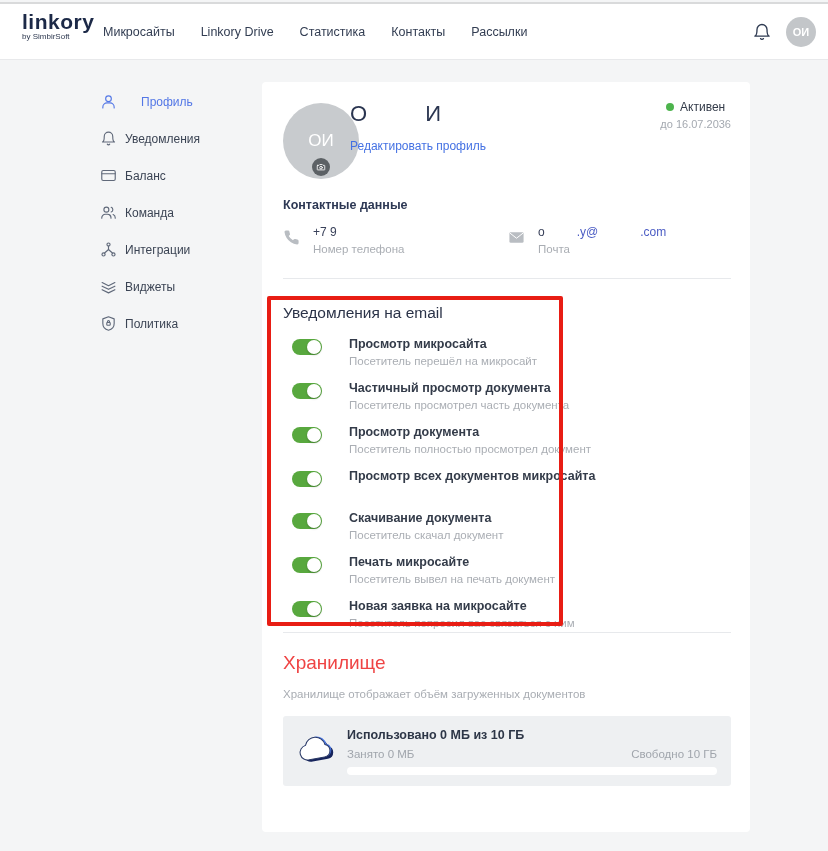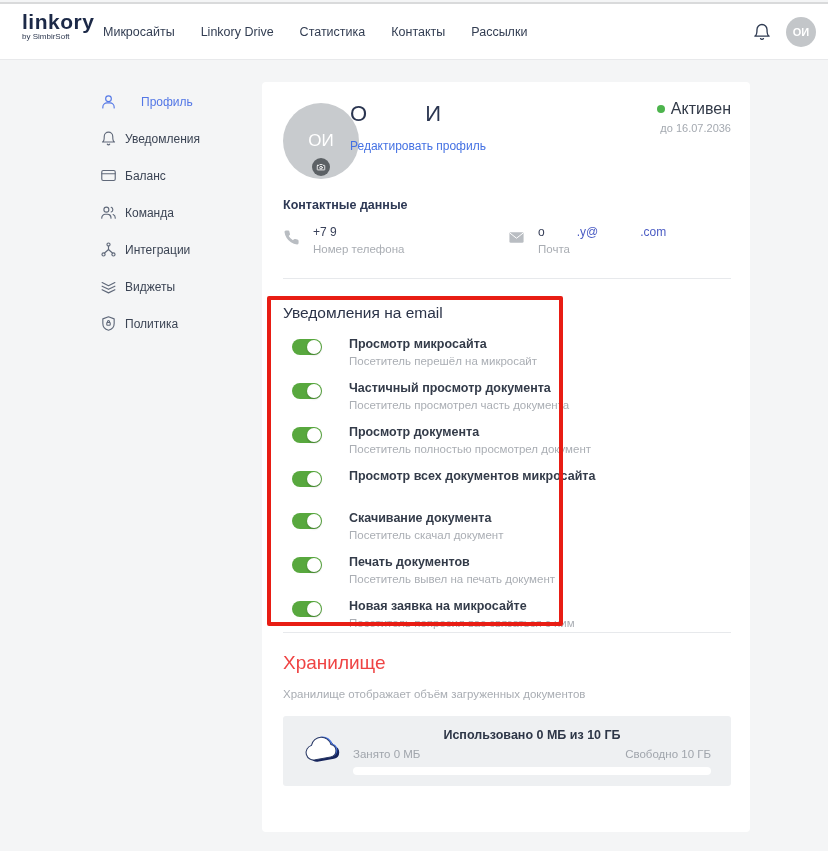--- a/index.html
+++ b/index.html
@@ -53,21 +53,21 @@
   }
   .avatar-badge {
     position:absolute; left:29px; bottom:3px; width:18px; height:18px; border-radius:50%;
     background:#5c6165; display:flex; align-items:center; justify-content:center; cursor:pointer;
   }
   .avatar-badge svg { width:10px; height:10px; color:#ffffff; }
   .name-block { position:absolute; left:88px; top:18px; }
   .name-row { display:flex; gap:58px; font-size:22px; color:#2a3550; line-height:28px; }
   .edit-link { margin-top:11px; font-size:12px; color:#4471e3; cursor:pointer; }
   .status-block { position:absolute; right:19px; top:18px; text-align:right; }
-  .status-row { display:flex; align-items:center; justify-content:center; gap:6px; font-size:16px; color:#333b49; }
+  .status-row { display:flex; align-items:center; justify-content:center; gap:6px; font-size:12px; color:#333b49; }
   .status-dot { width:8px; height:8px; border-radius:50%; background:#4db44d; }
   .status-until { margin-top:4px; font-size:11px; color:#a4a9b0; }
 
   
   .contacts { position:absolute; left:21px; top:116px; right:19px; }
   .contacts-title { font-size:12.5px; font-weight:bold; color:#2d3854; }
   .contact-row { display:flex; margin-top:13px; }
   .contact-item { display:flex; align-items:flex-start; }
   .contact-item.phone { width:225px; }
   .c-icon { width:17px; height:17px; margin-right:13px; margin-top:4px; color:#b9bdc2; flex:0 0 auto; }
@@ -103,21 +103,21 @@
     position:absolute; left:5px; top:214px; width:296px; height:330px;
     border:4px solid #e81d14; border-radius:2px; pointer-events:none;
   }
 
   
   .storage { position:absolute; left:21px; top:570px; right:19px; }
   .storage-title { font-size:19px; color:#ef4444; }
   .storage-subtitle { font-size:11.5px; color:#a9adb3; margin-top:14px; }
   .storage-card {
     margin-top:16px; height:70px; background:#eef0f2; border-radius:3px;
-    display:flex; align-items:center; padding:0 20px;text-align:center;
+    display:flex; align-items:center; padding:0 14px;
   }
   .cloud-wrap { width:40px; height:42px; flex:0 0 auto; }
   .storage-info { flex:1; margin-left:10px; }
   .storage-used { font-size:12.5px; font-weight:bold; color:#2d3647; }
   .storage-row { display:flex; justify-content:space-between; margin-top:6px; }
   .storage-row span { font-size:11.5px; color:#a0a5ac; }
   .storage-bar { margin-top:7px; height:8px; background:#ffffff; border-radius:4px; overflow:hidden; }
   .storage-bar-fill { height:100%; background:#4a79e8; width:0; }
 
   svg { display:block; }
@@ -326,21 +326,21 @@
         <div>
           <div class="toggle-label">Скачивание документа</div>
           <div class="toggle-desc">Посетитель скачал документ</div>
         </div>
       </div>
       <div class="toggle-row">
         <div class="toggle">
             <div class="knob"></div>
           </div>
         <div>
-          <div class="toggle-label">Печать документов</div>
+          <div class="toggle-label">Печать микросайте</div>
           <div class="toggle-desc">Посетитель вывел на печать документ</div>
         </div>
       </div>
       <div class="toggle-row">
         <div class="toggle">
             <div class="knob"></div>
           </div>
         <div>
           <div class="toggle-label">Новая заявка на микросайте</div>
           <div class="toggle-desc">Посетитель попросил вас связаться с ним</div>

